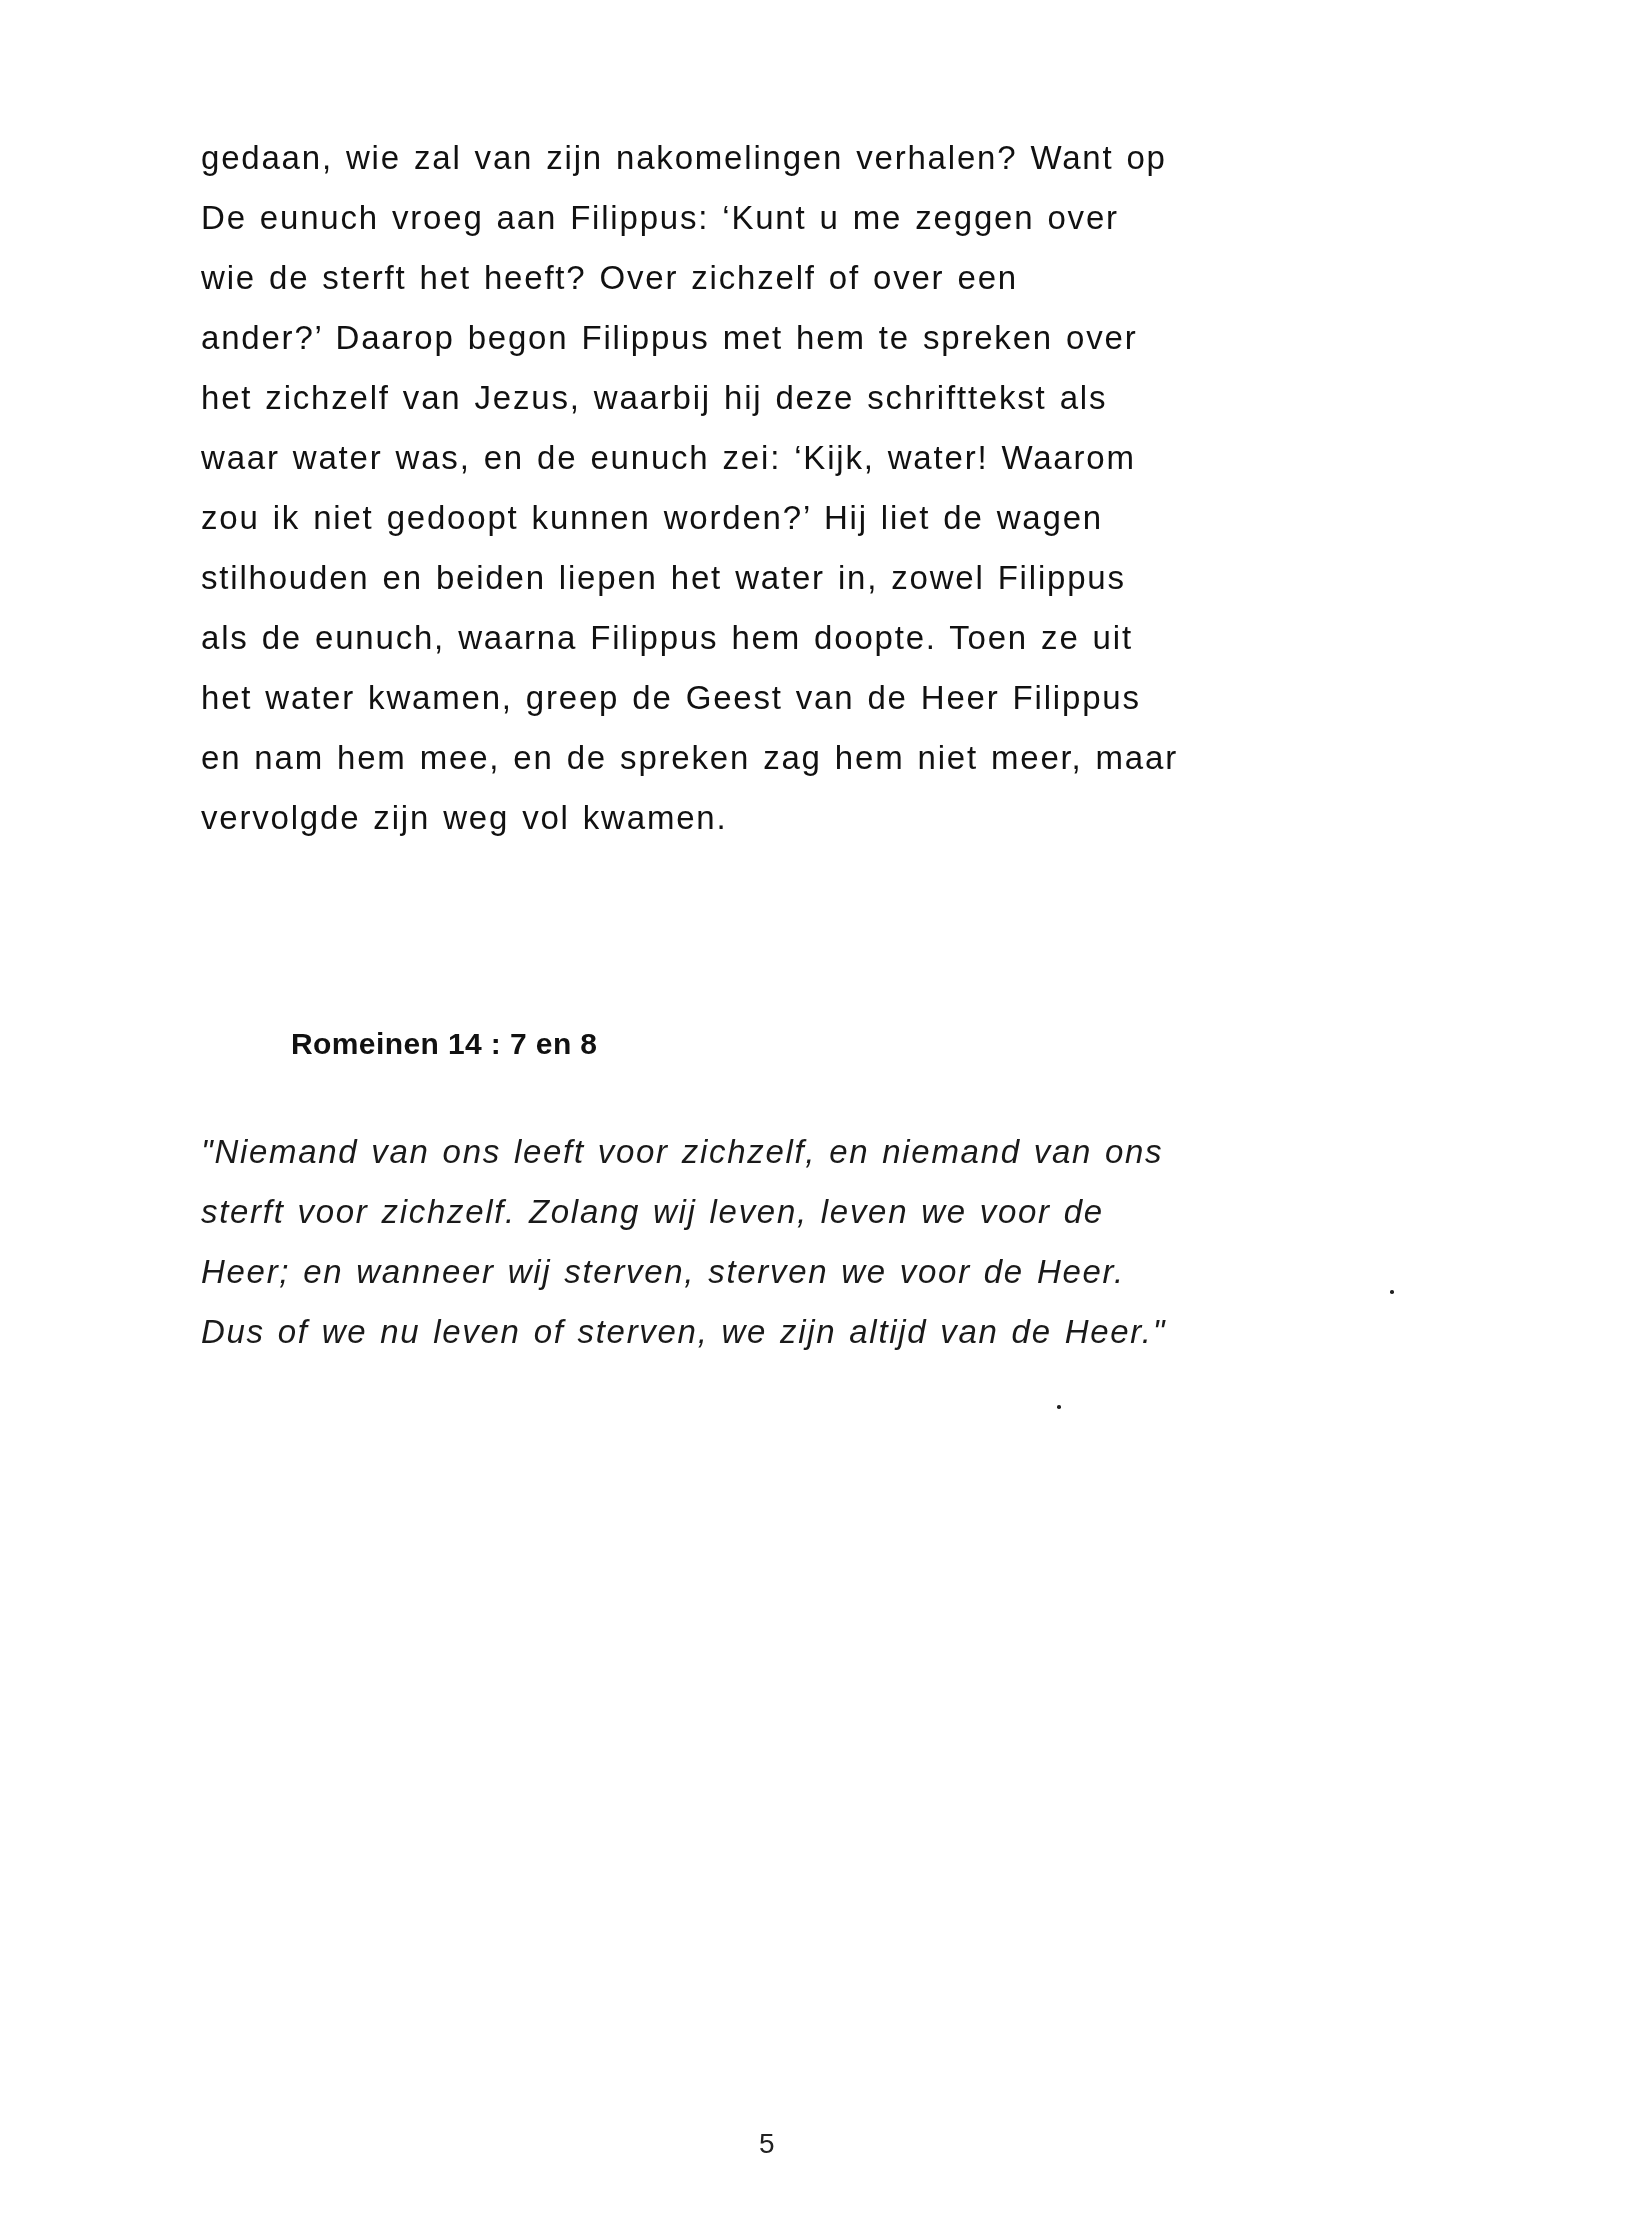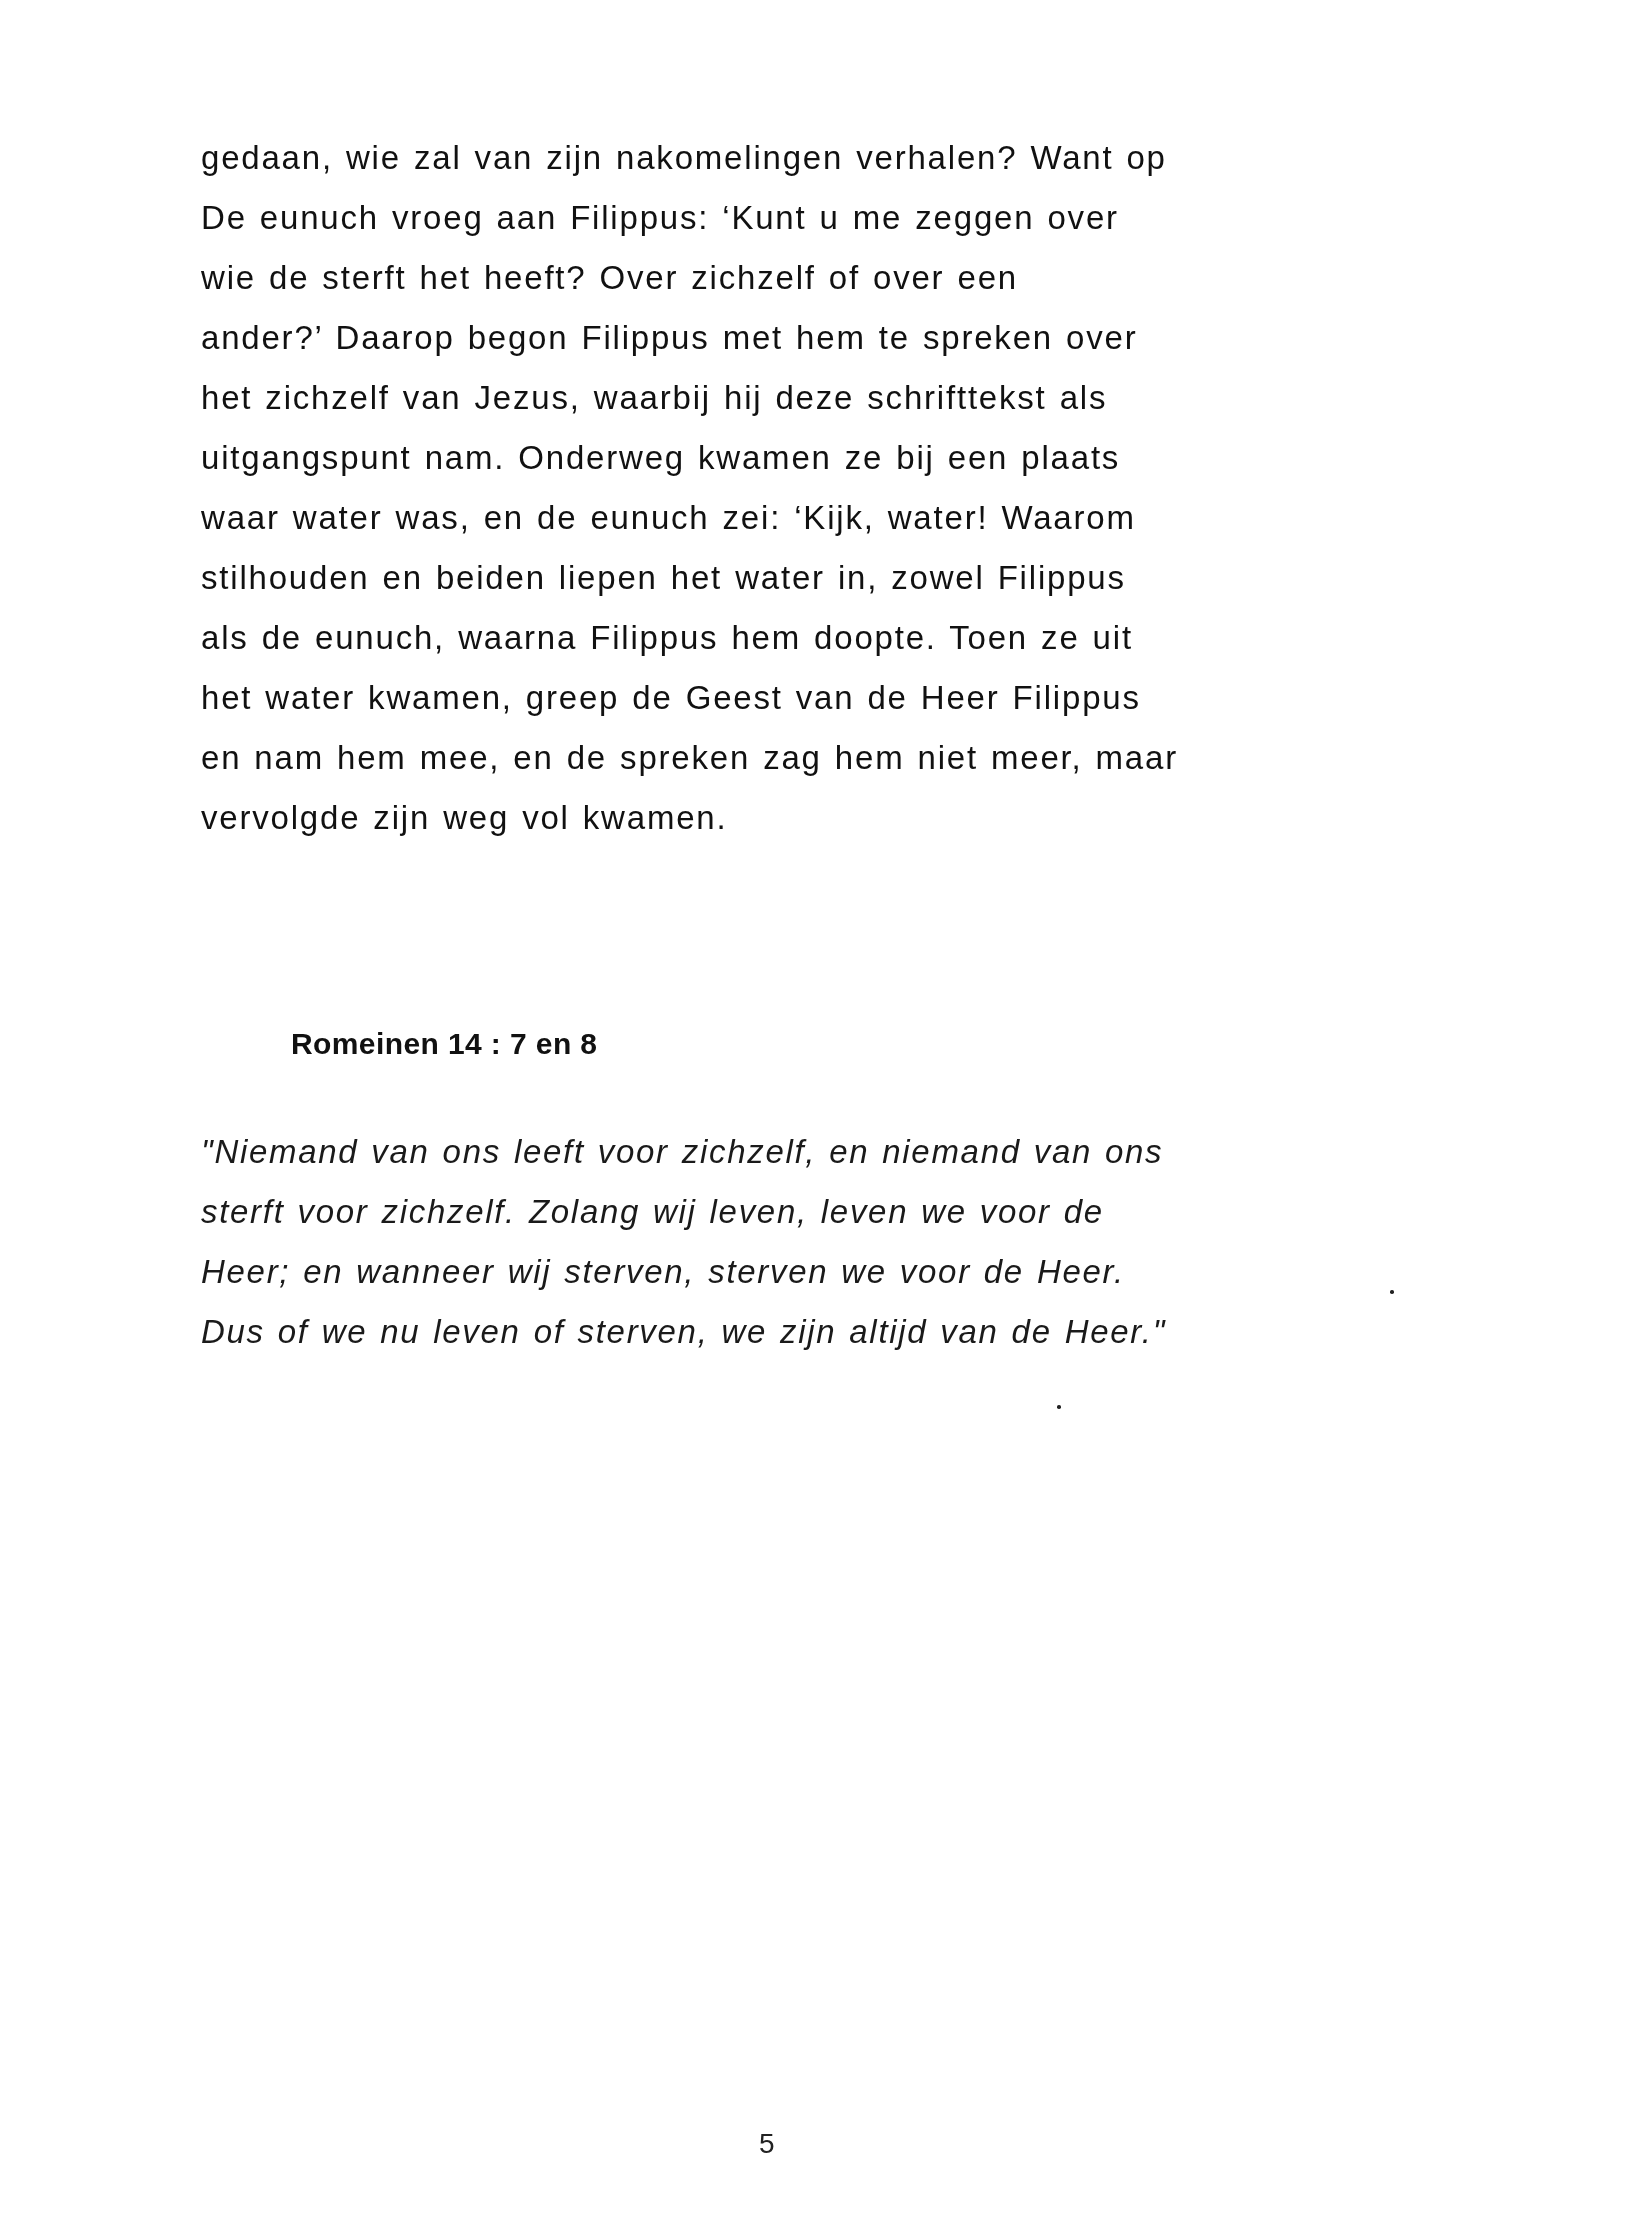--- a/index.html
+++ b/index.html
@@ -83,22 +83,22 @@
 <body>
 
 <div class="page">
 
   <p class="body-text">
     <span class="line">gedaan, wie zal van zijn nakomelingen verhalen? Want op</span>
     <span class="line">De eunuch vroeg aan Filippus: ‘Kunt u me zeggen over</span>
     <span class="line">wie de sterft het heeft? Over zichzelf of over een</span>
     <span class="line">ander?’ Daarop begon Filippus met hem te spreken over</span>
     <span class="line">het zichzelf van Jezus, waarbij hij deze schrifttekst als</span>
-    <span class="line">uitgangspunt nam. Onderweg kwamen ze bij een plaats</span>
     <span class="line">waar water was, en de eunuch zei: ‘Kijk, water! Waarom</span>
+    <span class="line">zou ik niet gedoopt kunnen worden?’ Hij liet de wagen</span>
     <span class="line">stilhouden en beiden liepen het water in, zowel Filippus</span>
     <span class="line">als de eunuch, waarna Filippus hem doopte. Toen ze uit</span>
     <span class="line">het water kwamen, greep de Geest van de Heer Filippus</span>
     <span class="line">en nam hem mee, en de spreken zag hem niet meer, maar</span>
     <span class="line">vervolgde zijn weg vol kwamen.</span>
   </p>
 
   <h2 class="heading">Romeinen 14 : 7 en 8</h2>
 
   <p class="quote">

